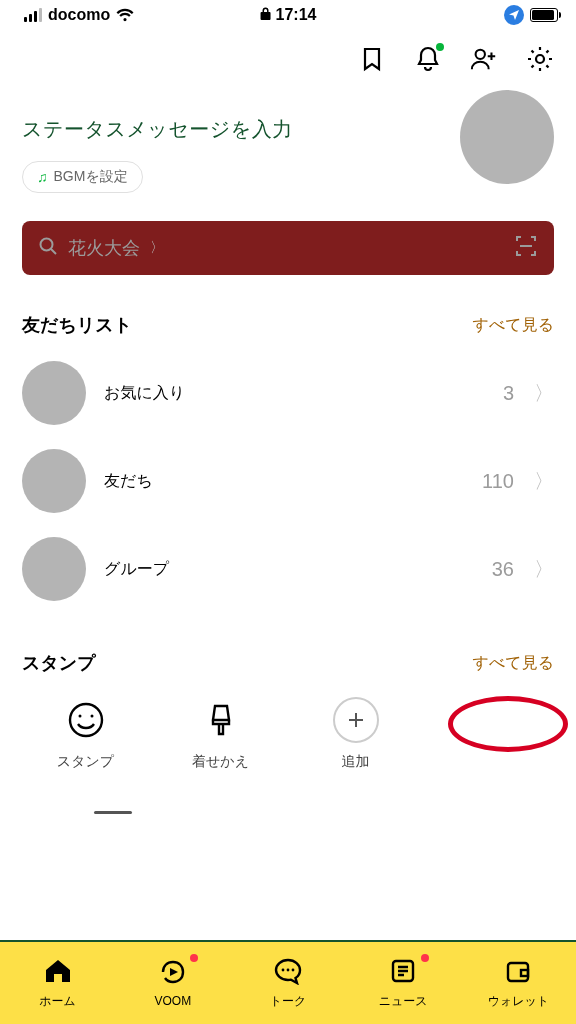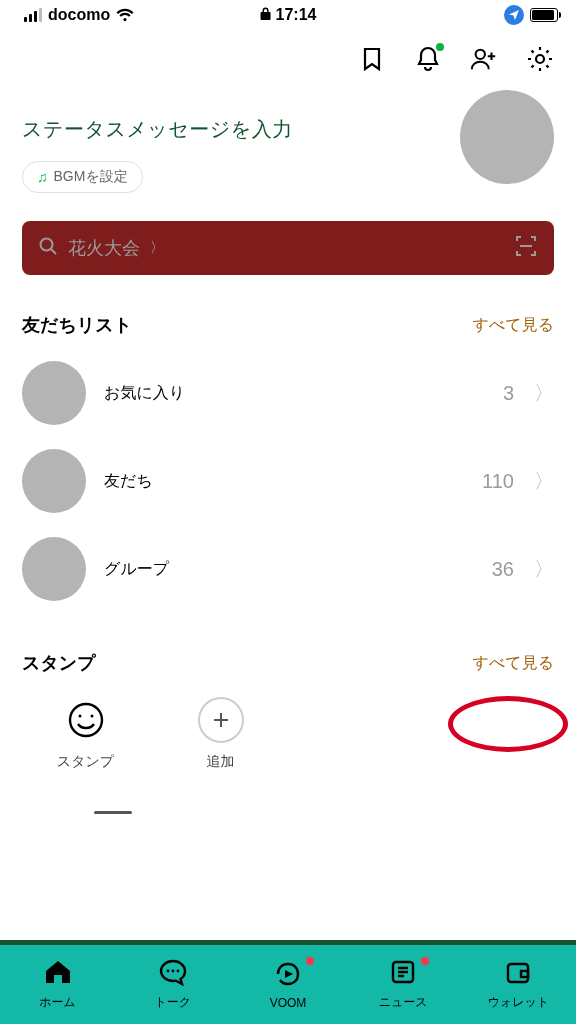--- a/index.html
+++ b/index.html
@@ -141,22 +141,22 @@
   width: 46px; height: 46px; border-radius: 50%;
   display: inline-flex; align-items:center; justify-content:center;
 }
 .svc .lbl { font-size: 14px; color:#444 }
 
 
 .tabbar {
   position: absolute;
   left: 0; right: 0; bottom: 0;
   height: 84px;
-  border-top: 5px solid #14532d;
-  background: #14b8a6;
+  border-top: 2px solid #14532d;
+  background: #fde047;
   display: flex;
 }
 .tab {
   flex: 1;
   display: flex;
   flex-direction: column;
   align-items: center;
   justify-content: center;
   gap: 4px;
   position: relative;
@@ -305,62 +305,70 @@
       <svg width="40" height="40" viewBox="0 0 40 40" fill="none" stroke="#000" stroke-width="2.4">
           <circle cx="20" cy="20" r="16"></circle>
           <circle cx="14" cy="16" r="1.5" fill="#000" stroke="none"></circle>
           <circle cx="26" cy="16" r="1.5" fill="#000" stroke="none"></circle>
           <path d="M12 24c2 3 5 4 8 4s6-1 8-4"></path>
         </svg>
     </div>
     <span class="lbl">スタンプ</span>
   </div>
   <div class="svc">
+    <div class="circ">
+      <svg width="40" height="40" viewBox="0 0 40 40" fill="none" stroke="#000" stroke-width="2.4">
+          <path d="M14 6h12l2 14H12L14 6zM12 20h16v4H12zM18 24v10h4V24"></path>
+        </svg>
+    </div>
+    <span class="lbl">着せかえ</span>
+  </div>
+  <div class="svc">
     <div class="circ" style="border:2px solid #ccc">
       <svg width="20" height="20" viewBox="0 0 20 20" stroke="#555" stroke-width="2">
           <path d="M10 3v14M3 10h14"></path>
         </svg>
     </div>
     <span class="lbl">追加</span>
   </div>
 </div>
 
 <div class="divider-short"></div>
 
 <div class="tabbar">
   <div class="tab">
     <span>
       <svg width="30" height="28" viewBox="0 0 30 28">
           <path d="M15 3L3 13v12h8v-8h8v8h8V13L15 3z" fill="#000"></path>
         </svg>
     </span>
     <span class="lbl">ホーム</span>
+  </div>
+  <div class="tab red-dot">
+    <span>
+      <svg width="32" height="28" viewBox="0 0 32 28" fill="none" stroke="#000" stroke-width="2.4">
+          <path d="M6 14c0-6 4-10 10-10s10 4 10 10-4 10-10 10c-3 0-6-1-8-4"></path>
+          <path d="M13 10l8 4-8 4v-8z" fill="#000" stroke="none"></path>
+        </svg>
+    </span>
+    <span class="lbl">VOOM</span>
   </div>
   <div class="tab">
     <span>
       <svg width="30" height="28" viewBox="0 0 30 28" fill="none" stroke="#000" stroke-width="2.4">
           <path d="M15 3C8 3 3 8 3 13s5 10 12 10c1 0 2 0 3-.3L24 26l-1.5-5C26 19 27 16 27 13c0-5-5-10-12-10z"></path>
           <circle cx="10" cy="13" r="1.4" fill="#000" stroke="none"></circle>
           <circle cx="15" cy="13" r="1.4" fill="#000" stroke="none"></circle>
           <circle cx="20" cy="13" r="1.4" fill="#000" stroke="none"></circle>
         </svg>
     </span>
     <span class="lbl">トーク</span>
   </div>
   <div class="tab red-dot">
     <span>
-      <svg width="32" height="28" viewBox="0 0 32 28" fill="none" stroke="#000" stroke-width="2.4">
-          <path d="M6 14c0-6 4-10 10-10s10 4 10 10-4 10-10 10c-3 0-6-1-8-4"></path>
-          <path d="M13 10l8 4-8 4v-8z" fill="#000" stroke="none"></path>
-        </svg>
-    </span>
-    <span class="lbl">VOOM</span>
-  </div>
-  <div class="tab red-dot">
-    <span>
       <svg width="28" height="28" viewBox="0 0 28 28" fill="none" stroke="#000" stroke-width="2.4">
           <rect x="4" y="4" width="20" height="20" rx="3"></rect>
           <path d="M9 10h10M9 14h10M9 18h6"></path>
         </svg>
     </span>
     <span class="lbl">ニュース</span>
   </div>
   <div class="tab">
     <span>
       <svg width="28" height="28" viewBox="0 0 28 28" fill="none" stroke="#000" stroke-width="2.4">

